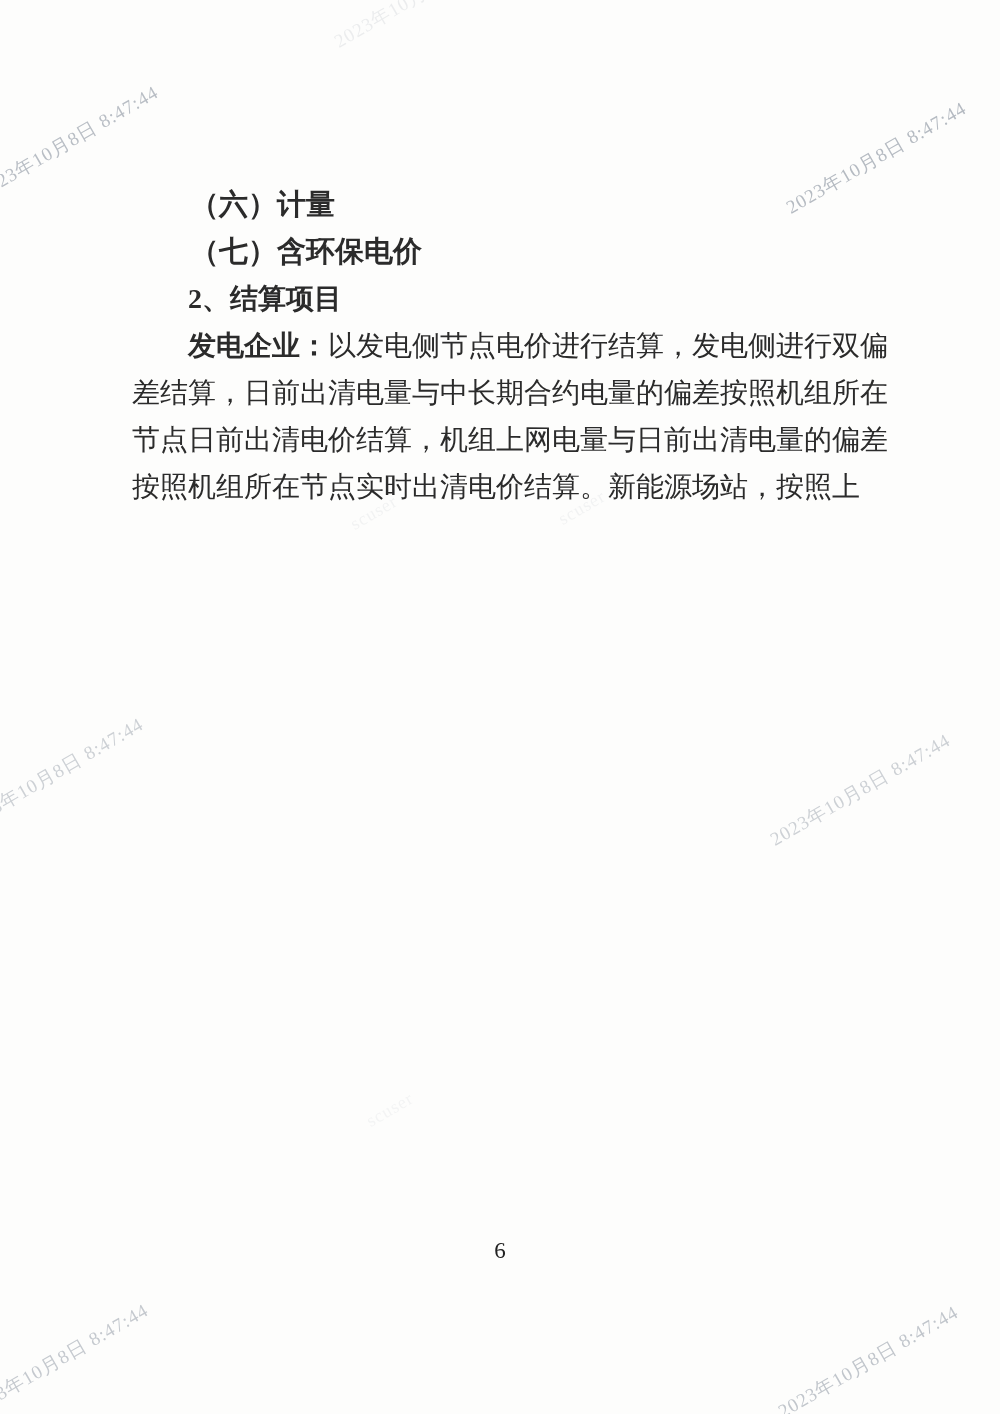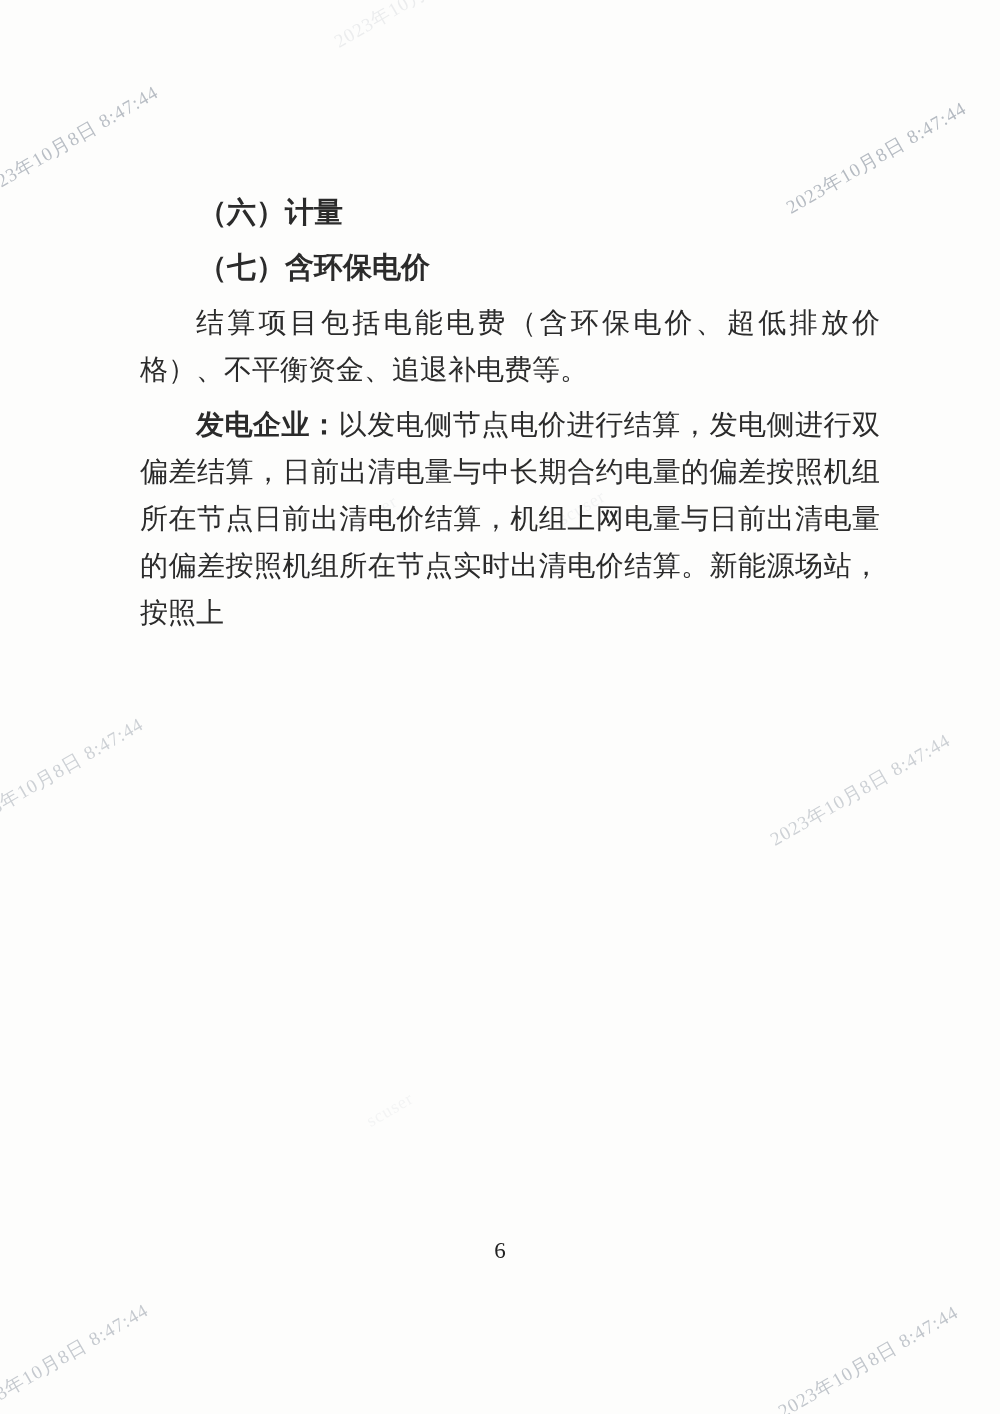--- a/index.html
+++ b/index.html
@@ -55,21 +55,21 @@
     top: 181px;
     width: 756px;
     font-size: 28px;
     line-height: 47px;
     text-align: justify;
     text-justify: inter-character;
     text-align-last: left;
   }
   .content p,
   .content h2 {
-    margin: 8px;
+    margin: 0;
     padding: 0;
     text-indent: 2em;
   }
   h2.hd {
     font-size: 29px;
     font-weight: bold;
     line-height: 47px;
   }
   .para { font-weight: normal; }
   .para b { font-weight: bold; }
@@ -102,19 +102,19 @@
     <span class="wm wm-frag wmf1">scuser</span>
     <span class="wm wm-frag wmf2">scuser</span>
     <span class="wm wm-frag wmf3">scuser</span>
     <span class="wm wm-frag wmf4">scuser</span>
     <span class="wm wm-frag wmf5">scuser</span>
   </div>
 
   <main class="content">
     <h2 class="hd">（六）计量</h2>
     <h2 class="hd">（七）含环保电价</h2>
-    <p class="para">结算项目包括电能电费（含环保电价、超低排放价格）、不平衡资金、追退补电费等。</p>
+    <p class="para bold">2、结算项目</p>
     <p class="para"><b>发电企业：</b><span>以发电侧节点电价进行结算，发电侧进行双偏差结算，日前出清电量与中长期合约电量的偏差按照机组所在节点日前出清电价结算，机组上网电量与日前出清电量的偏差按照机组所在节点实时出清电价结算。新能源场站，按照上</span></p>
   </main>
 
   <div class="page-number">6</div>
 
 </div>
 
 </body></html>

